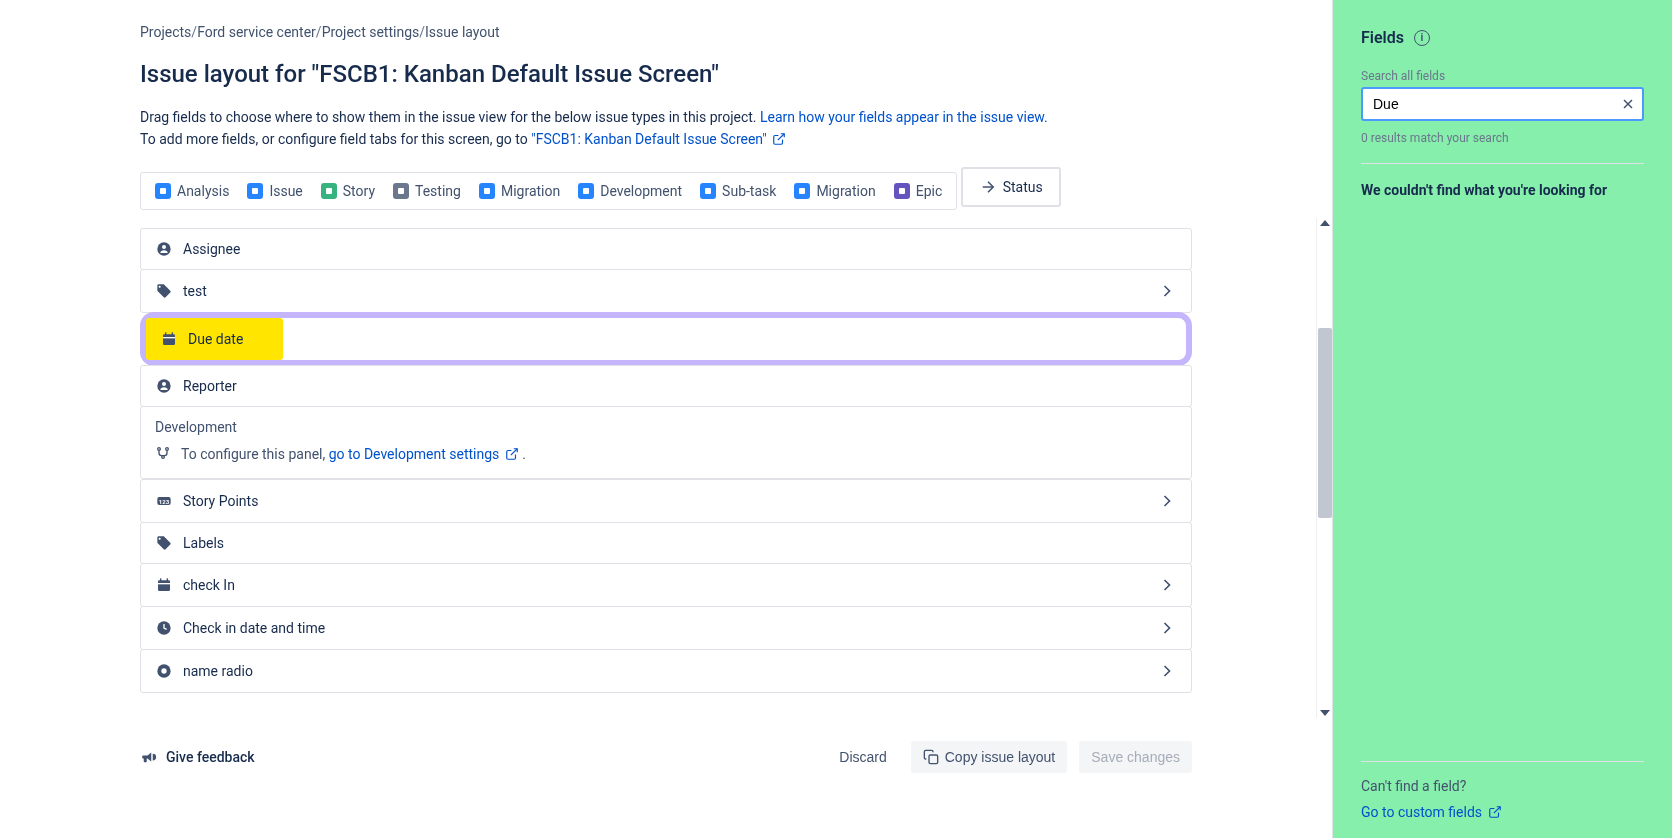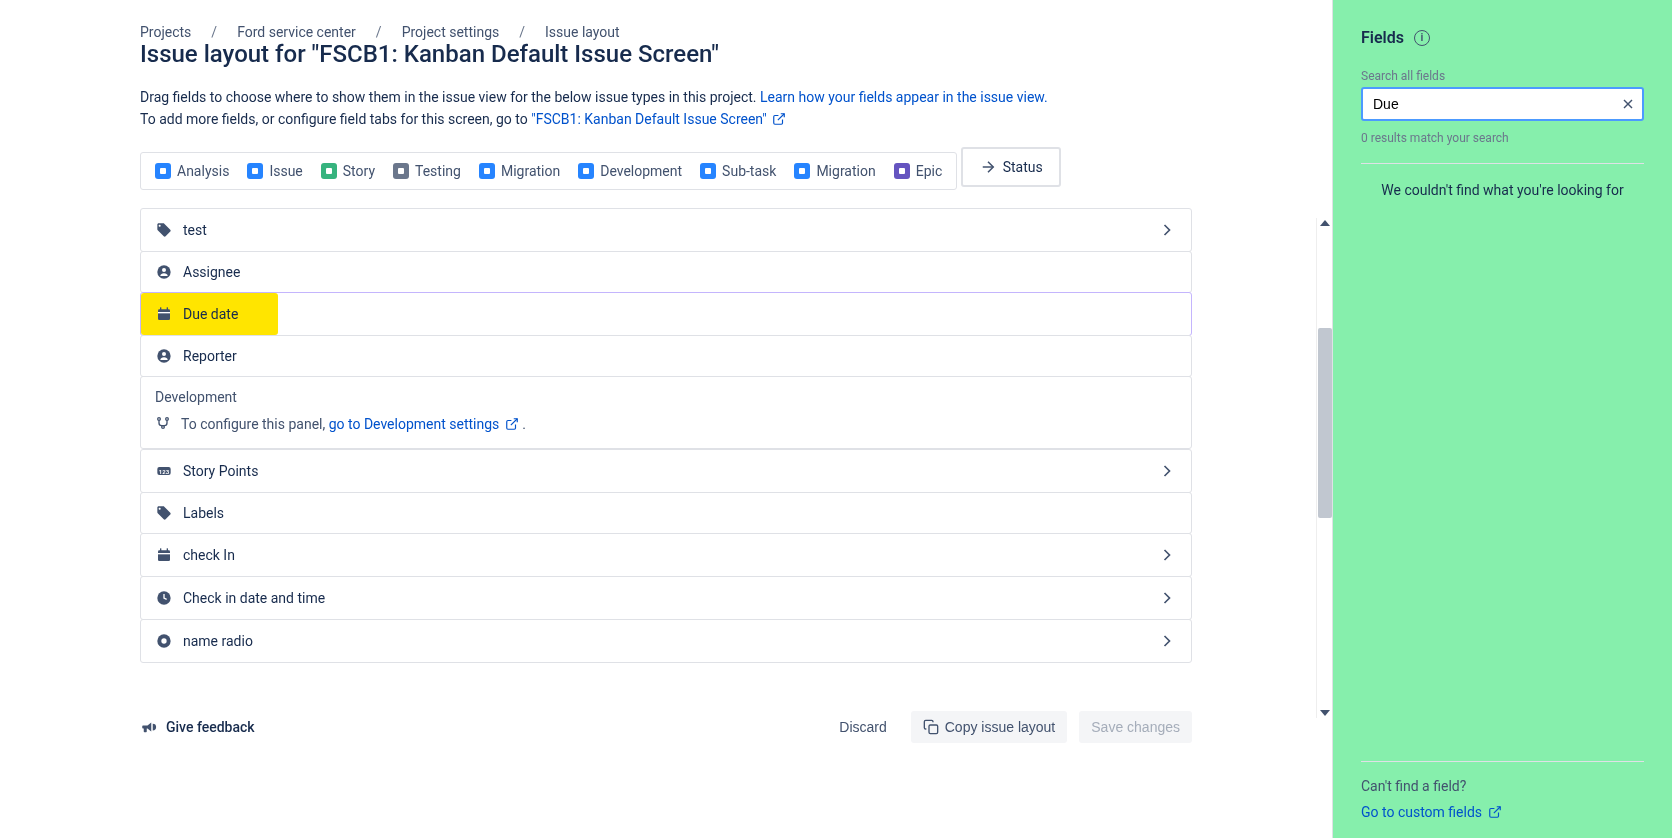--- a/index.html
+++ b/index.html
@@ -17,21 +17,22 @@
   flex: 1;
   padding: 24px 0 0 0;
   position: relative;
   overflow-y: auto;
 }
 .content {
   padding: 0 140px;
 }
 .breadcrumb {
   display: flex;
-  gap: 20px;
+  gap: 0;
+  margin-bottom: 20px;
   font-size: 14px;
   color: #42526E;
 }
 .breadcrumb a { color: #42526E; text-decoration: none; }
 .breadcrumb .sep { color: #6B778C; }
 h1 {
   font-size: 24px;
   font-weight: 500;
   margin-bottom: 18px;
   color: #172B4D;
@@ -109,22 +110,22 @@
   background: #FFE500;
   display: inline-flex;
   padding-right: 40px;
   border: 1px solid #DFE1E6;
   margin-top: -1px;
   margin-bottom: -1px;
   z-index: 1;
   position: relative;
 }
 .field-row.highlight-wrap {
-  border: 1px solid #c4b5fd;
-  border-radius: 3px;
+  border: 6px solid #c4b5fd;
+  border-radius: 14px;
   padding: 0;
   margin-top: -1px;
   display: block;
 }
 .dev-panel {
   border: 1px solid #DFE1E6;
   border-radius: 3px;
   padding: 12px 14px 14px;
   margin-top: -1px;
 }
@@ -223,21 +224,21 @@
   right: 8px;
   top: 50%;
   transform: translateY(-50%);
   cursor: pointer;
   width: 16px;
   height: 16px;
   color: #42526E;
 }
 .results-count { font-size: 12px; color: #6B778C; margin-bottom: 18px; }
 .divider { border: none; border-top: 1px solid #DFE1E6; margin-bottom: 18px; }
-.no-results h3 { font-size: 14px; font-weight: 400; margin-bottom: 12px; text-align: center; }
+.no-results h3 { font-size: 14px; font-weight: 700; margin-bottom: 12px; }
 .no-results p { font-size: 14px; color: #42526E; line-height: 1.5; }
 .no-results a { color: #0052CC; text-decoration: none; }
 .sidebar-footer {
   margin-top: auto;
   border-top: 1px solid #DFE1E6;
   padding-top: 16px;
 }
 .sidebar-footer .q { font-size: 14px; color: #42526E; margin-bottom: 10px; }
 .sidebar-footer a { color: #0052CC; text-decoration: none; font-size: 14px; }
 .scroll-indicator {
@@ -387,38 +388,38 @@
           <polyline points="12 5 19 12 12 19"></polyline>
         </svg>
       <span>Status</span>
     </div>
 
     <div class="field-list">
 
       <div class="field-row">
         <span class="f-icon">
             <svg viewBox="0 0 24 24" width="16" height="16" fill="#42526E">
+              <circle cx="12" cy="12" r="10"></circle>
+              <circle cx="12" cy="9" r="3" fill="#fff"></circle>
+              <path d="M12 14c-3 0-5.5 1.5-5.5 3.5v.5h11v-.5c0-2-2.5-3.5-5.5-3.5z" fill="#fff"></path>
+            </svg>
+          </span>
+        <span class="f-label">Assignee</span>
+      </div>
+
+      <div class="field-row">
+        <span class="f-icon">
+            <svg viewBox="0 0 24 24" width="16" height="16" fill="#42526E">
               <path d="M21.41 11.58l-9-9C12.05 2.22 11.55 2 11 2H4c-1.1 0-2 .9-2 2v7c0 .55.22 1.05.59 1.42l9 9c.36.36.86.58 1.41.58s1.05-.22 1.41-.59l7-7c.37-.36.59-.86.59-1.41s-.23-1.06-.59-1.42zM5.5 7C4.67 7 4 6.33 4 5.5S4.67 4 5.5 4 7 4.67 7 5.5 6.33 7 5.5 7z"></path>
             </svg>
           </span>
         <span class="f-label">test</span>
         <svg class="chev" viewBox="0 0 24 24" fill="none" stroke="#42526E" stroke-width="2">
             <polyline points="9 18 15 12 9 6"></polyline>
           </svg>
-      </div>
-
-      <div class="field-row">
-        <span class="f-icon">
-            <svg viewBox="0 0 24 24" width="16" height="16" fill="#42526E">
-              <circle cx="12" cy="12" r="10"></circle>
-              <circle cx="12" cy="9" r="3" fill="#fff"></circle>
-              <path d="M12 14c-3 0-5.5 1.5-5.5 3.5v.5h11v-.5c0-2-2.5-3.5-5.5-3.5z" fill="#fff"></path>
-            </svg>
-          </span>
-        <span class="f-label">Assignee</span>
       </div>
 
       <div class="field-row highlight-wrap">
         <div class="field-row highlight" style="border:none;margin:0;">
           <span class="f-icon">
               <svg viewBox="0 0 24 24" width="16" height="16" fill="#42526E">
                 <rect x="3" y="5" width="18" height="16" rx="2"></rect>
                 <rect x="6" y="2" width="2" height="5" fill="#42526E"></rect>
                 <rect x="16" y="2" width="2" height="5" fill="#42526E"></rect>
                 <rect x="3" y="9" width="18" height="2" fill="#fff"></rect>

